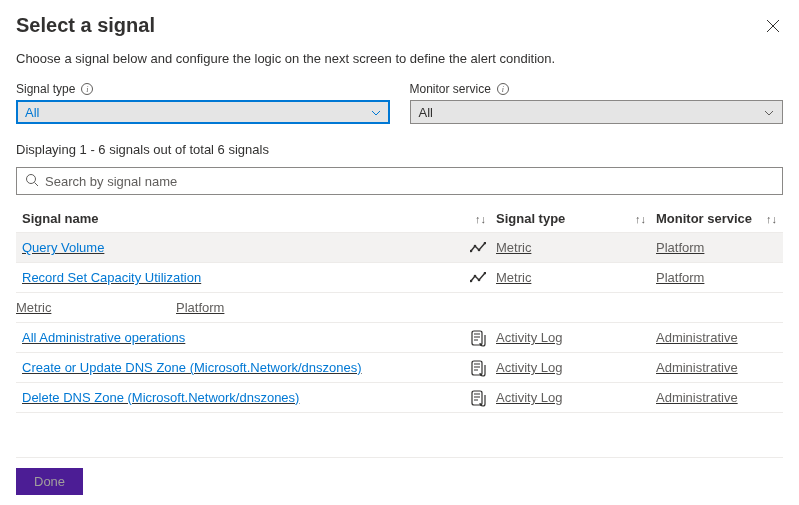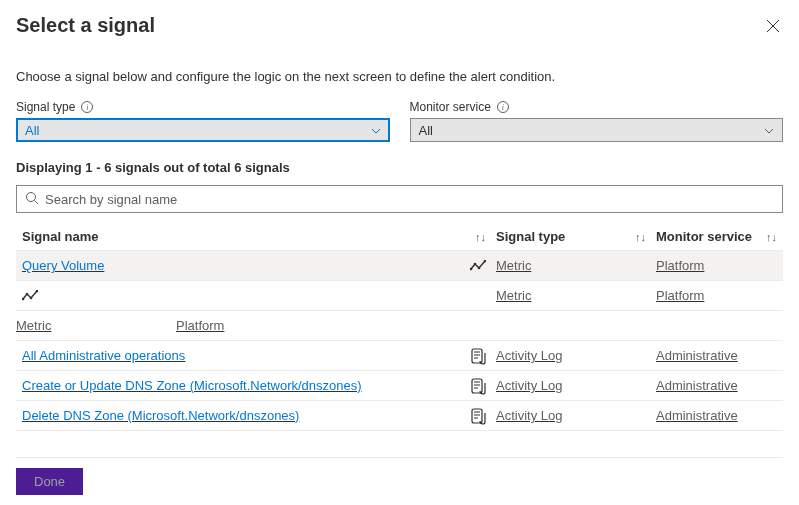--- a/index.html
+++ b/index.html
@@ -14,21 +14,21 @@
       background: #fff;
       width: 799px;
       height: 505px;
       padding: 14px 16px;
       position: relative;
     }
     .header {
       display: flex;
       justify-content: space-between;
       align-items: center;
-      margin-bottom: 32px;
+      margin-bottom: 14px;
     }
     .title {
       font-size: 20px;
       font-weight: 600;
       color: #323130;
     }
     .close-btn {
       cursor: pointer;
       width: 20px;
       height: 20px;
@@ -92,21 +92,21 @@
     }
     .chevron {
       font-size: 10px;
       color: #605e5c;
     }
     .dropdown.active .chevron {
       color: #0078d4;
     }
     .count-text {
       font-size: 13px;
-      font-weight: 700;
+      font-weight: 400;
       color: #323130;
       margin-bottom: 10px;
     }
     .search-box {
       border: 1px solid #8a8886;
       height: 28px;
       display: flex;
       align-items: center;
       padding: 0 8px;
       margin-bottom: 10px;
@@ -306,20 +306,21 @@
               <circle cx="9" cy="8" r="1.3" fill="#323130"></circle>
               <circle cx="15" cy="1" r="1.3" fill="#323130"></circle>
             </svg>
           </span>
         </div>
         <div class="cell-type">Metric</div>
         <div class="cell-service">Platform</div>
       </div>
       <div class="table-row">
         <div class="cell-name">
+          <span class="signal-link">Record Set Capacity Utilization</span>
           <span class="type-icon">
             <svg width="16" height="12" viewBox="0 0 16 12">
               <path d="M1 9 L5 4 L9 8 L15 1" stroke="#323130" stroke-width="1.5" fill="none"></path>
               <circle cx="1" cy="9" r="1.3" fill="#323130"></circle>
               <circle cx="5" cy="4" r="1.3" fill="#323130"></circle>
               <circle cx="9" cy="8" r="1.3" fill="#323130"></circle>
               <circle cx="15" cy="1" r="1.3" fill="#323130"></circle>
             </svg>
           </span>
         </div>

